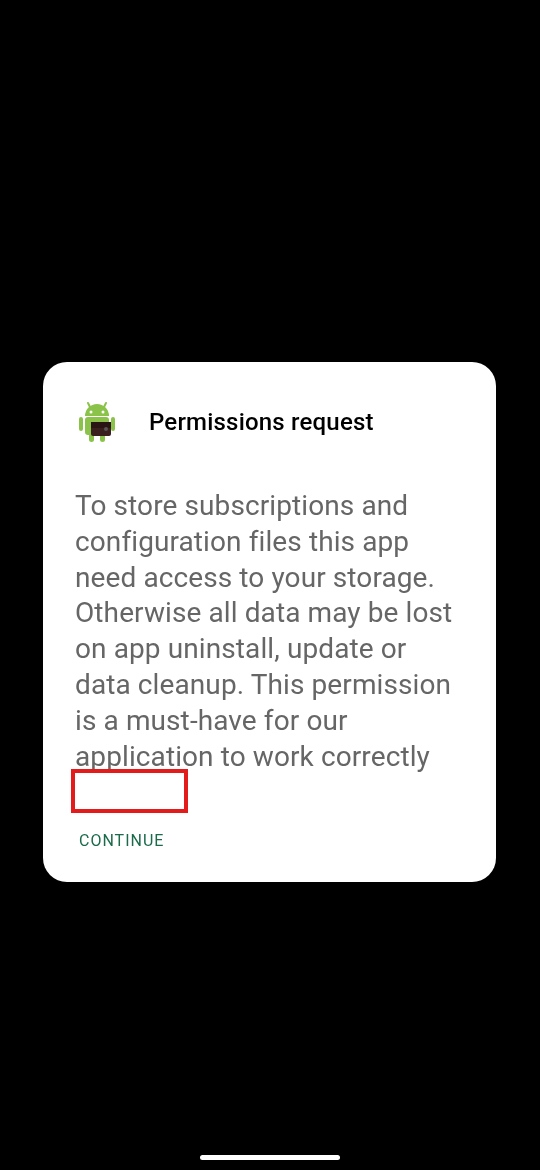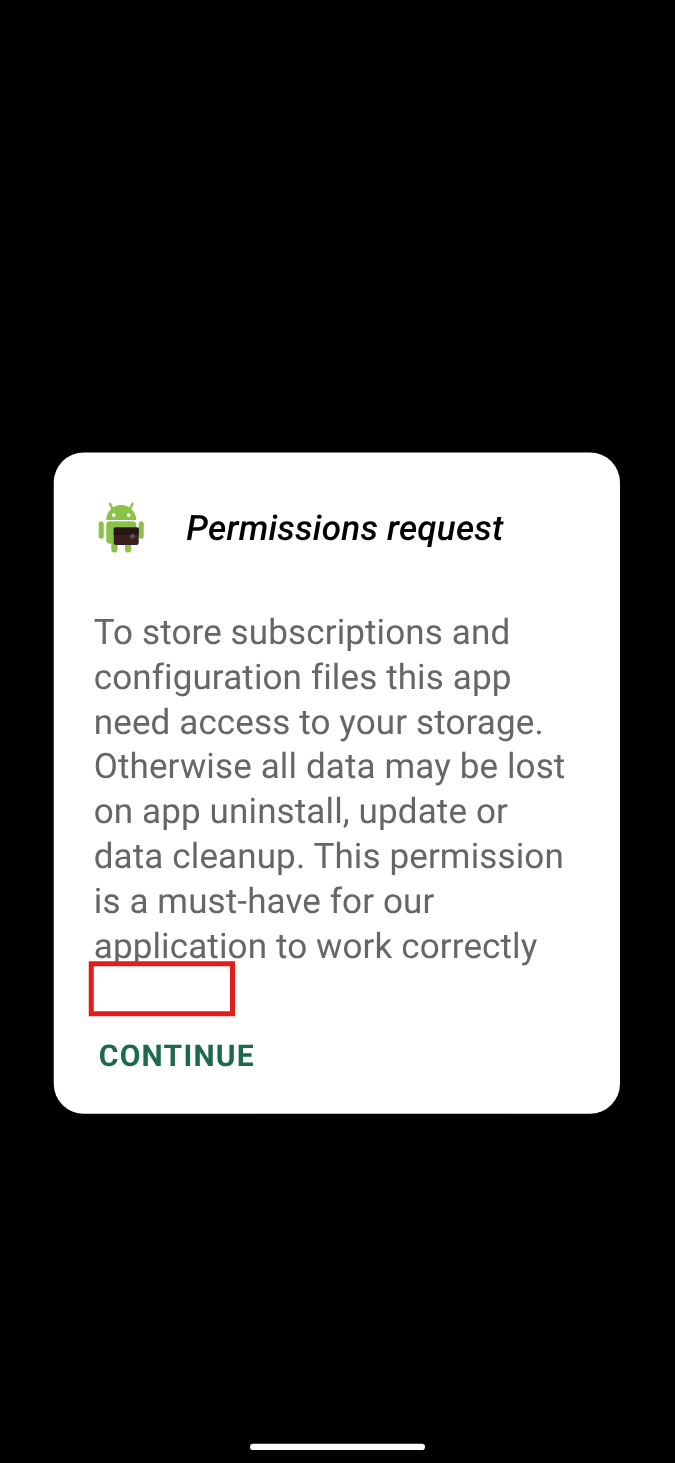--- a/index.html
+++ b/index.html
@@ -31,42 +31,41 @@
     }
     .app-icon {
       width: 44px;
       height: 44px;
       margin-right: 28px;
       margin-left: 2px;
       position: relative;
       flex-shrink: 0;
     }
     .dialog-title {
-      font-size: 28px;
+      font-size: 24px;
       font-weight: 500;
       color: #000000;
       letter-spacing: 0.2px;
-      font-style: italic;
     }
     .dialog-body {
       font-size: 28px;
       line-height: 1.28;
       color: #666666;
       letter-spacing: 0.1px;
       margin-bottom: 48px;
     }
     .dialog-actions {
       display: flex;
     }
     .continue-button {
       background: none;
       border: none;
       color: #1b6b4a;
-      font-size: 24px;
-      font-weight: 700;
+      font-size: 16px;
+      font-weight: 400;
       letter-spacing: 1px;
       cursor: pointer;
       padding: 8px 4px;
       font-family: inherit;
     }
     .highlight-box {
       position: absolute;
       border: 4px solid #e31b1b;
       pointer-events: none;
     }

